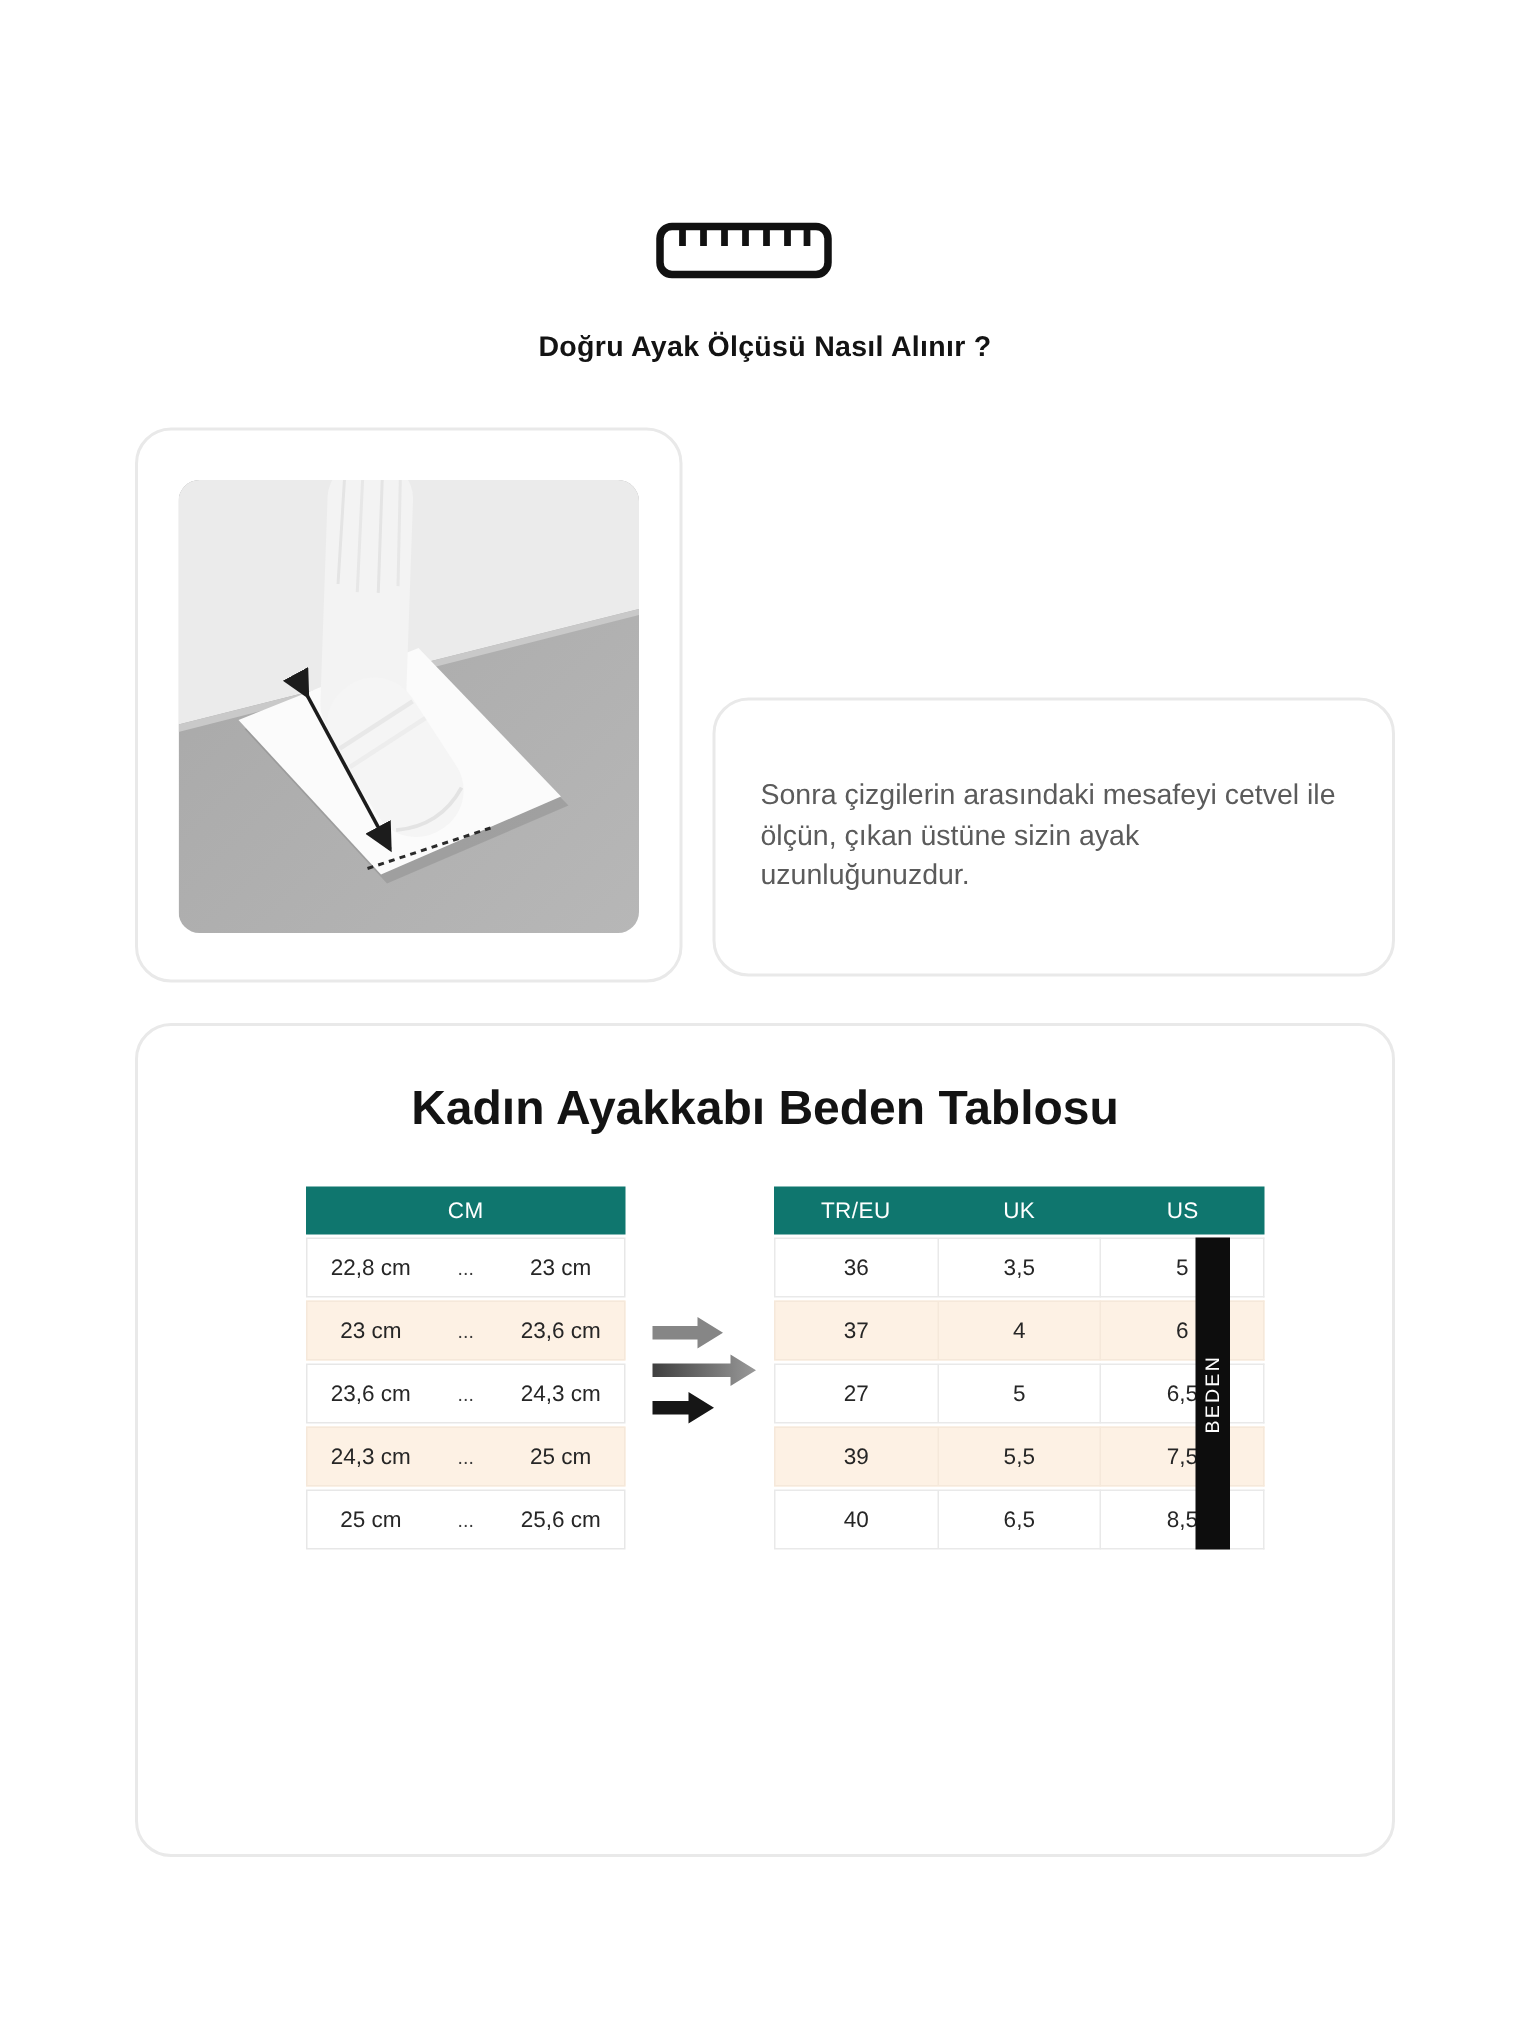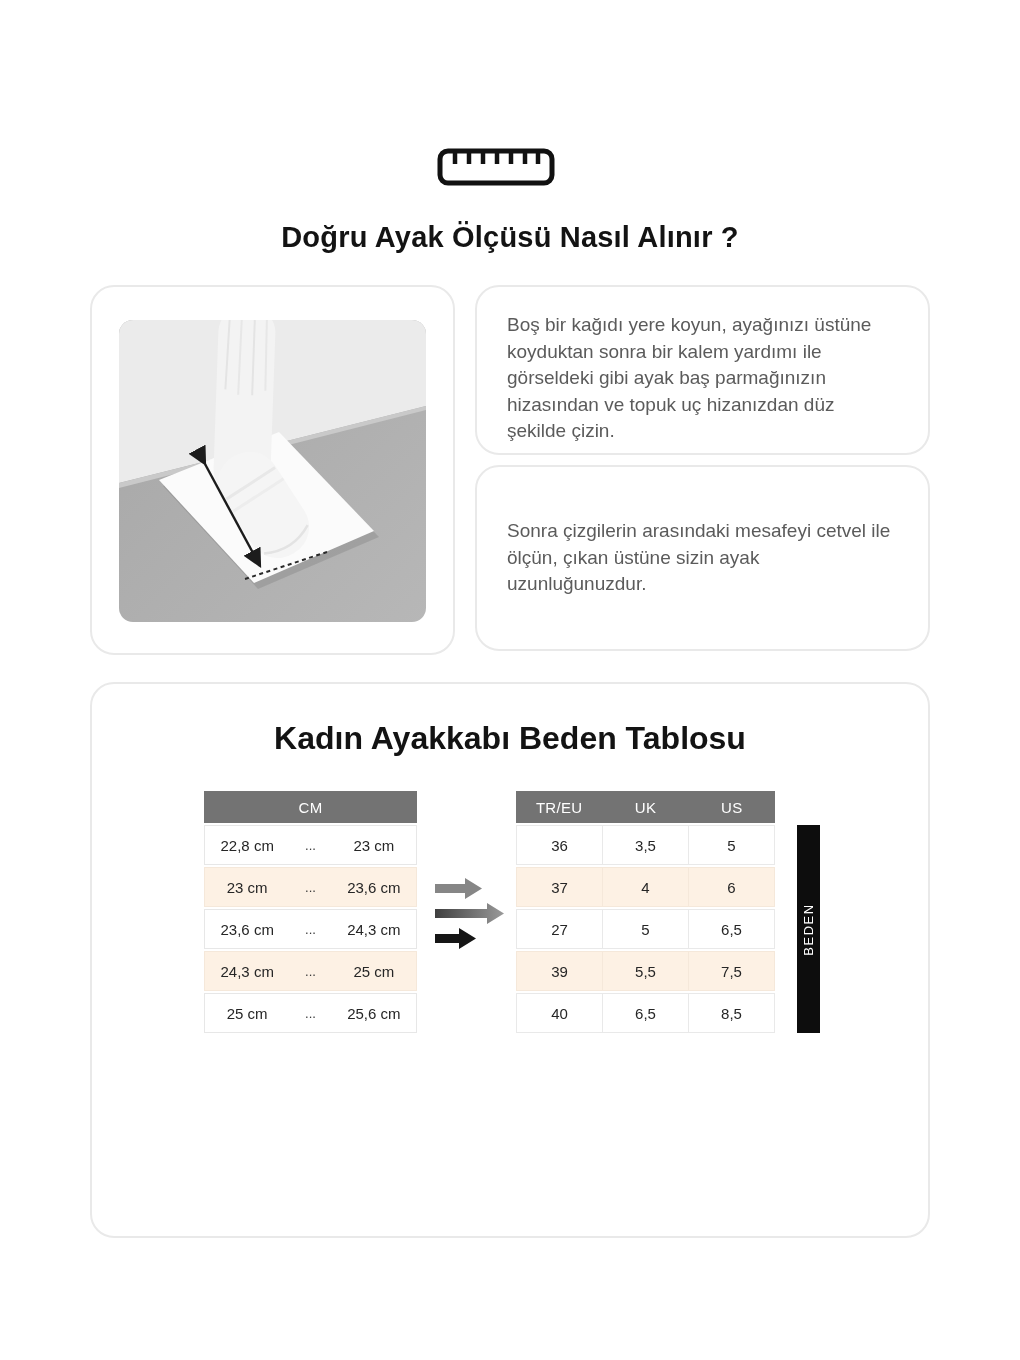--- a/index.html
+++ b/index.html
@@ -2,43 +2,43 @@
 <html><head>
 <meta charset="utf-8">
 <style>
   html,body{margin:0;padding:0;background:#fff;}
   .page{position:relative;width:1020px;height:1360px;background:#ffffff;
         font-family:"Liberation Sans",sans-serif;overflow:hidden;}
 
   
   .ruler{position:absolute;left:437px;top:148px;width:118px;height:38px;}
   .page-title{position:absolute;left:0;right:0;top:221px;text-align:center;
-        font-size:29px;font-weight:700;color:#131313;letter-spacing:.2px;}
+        font-size:19px;font-weight:700;color:#131313;letter-spacing:.2px;}
 
   
   .card{position:absolute;border:2px solid #e9e9e9;border-radius:24px;
         box-sizing:border-box;background:#fff;}
   .photo-card{left:90px;top:285px;width:365px;height:370px;}
   .photo{position:absolute;left:27px;top:33px;width:307px;height:302px;
         border-radius:14px;overflow:hidden;}
   .text-card-1{left:475px;top:285px;width:455px;height:170px;padding:25px 30px;}
   .text-card-2{left:475px;top:465px;width:455px;height:186px;padding:25px 30px;
         display:flex;align-items:center;}
   .body-text{font-size:19px;line-height:26.5px;color:#5b5b5b;}
 
   
   .size-card{left:90px;top:682px;width:840px;height:556px;}
   .size-heading{position:absolute;left:0;right:0;top:36px;text-align:center;
         font-size:32px;font-weight:700;color:#131313;}
 
   
   .tbl{position:absolute;top:107px;}
   .cm-tbl{left:112px;width:213px;}
-  .sz-tbl{left:424px;width:259px;}
-  .tbl-head{height:32px;background:#737373;color:#fff;display:flex;
+  .sz-tbl{left:424px;width:327px;}
+  .tbl-head{height:32px;background:#0f766e;color:#fff;display:flex;
         align-items:center;justify-content:center;font-size:15px;
         letter-spacing:.3px;margin-bottom:2px;}
   .sz-tbl .tbl-head span{flex:1;text-align:center;}
   .row{height:40px;margin-bottom:2px;display:flex;align-items:center;
         font-size:15px;color:#262626;box-sizing:border-box;background:#fff;}
   .cm-tbl .row{border:1px solid #e7e7e7;justify-content:space-between;}
   .row.alt{background:#fdf1e4;}
   .cm-tbl .row.alt{border-color:#f5e8da;}
   .c-from,.c-to{width:40%;text-align:center;}
   .c-sep{width:20%;text-align:center;font-size:13px;color:#3a3a3a;}
@@ -114,23 +114,20 @@
           <path d="M118,226 q26,14 52,0" stroke="#e3e3e3" stroke-width="2.5" fill="none"></path>
         </g>
 
         <line x1="86" y1="144" x2="141" y2="246" stroke="#1c1c1c" stroke-width="2.4" marker-start="url(#ah)" marker-end="url(#ah)"></line>
 
         <line x1="126" y1="259" x2="208" y2="232" stroke="#2a2a2a" stroke-width="2" stroke-dasharray="4 3.5"></line>
       </svg>
     </div>
   </div>
 
-  <div class="card text-card-1">
-    <div class="body-text">Boş bir kağıdı yere koyun, ayağınızı üstüne koyduktan sonra bir kalem yardımı ile görseldeki gibi ayak baş parmağınızın hizasından ve topuk uç hizanızdan düz şekilde çizin.</div>
-  </div>
 
   <div class="card text-card-2">
     <div class="body-text">Sonra çizgilerin arasındaki mesafeyi cetvel ile ölçün, çıkan üstüne sizin ayak uzunluğunuzdur.</div>
   </div>
 
   <div class="card size-card">
     <div class="size-heading">Kadın Ayakkabı Beden Tablosu</div>
 
     <div class="tbl cm-tbl">
       <div class="tbl-head">CM</div>

